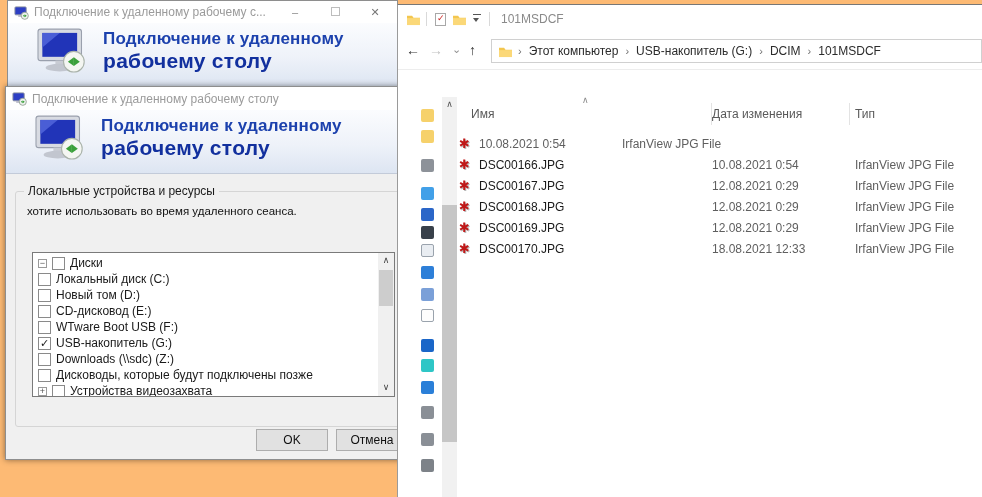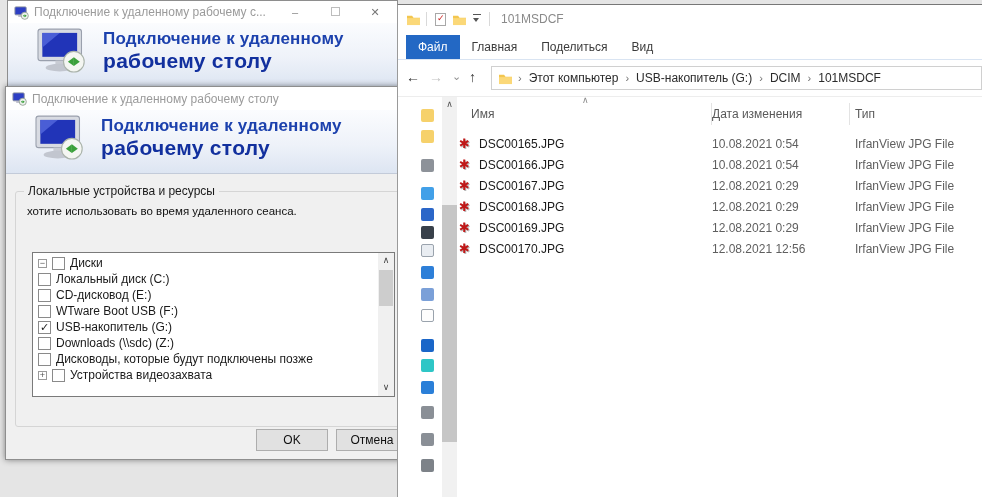--- a/index.html
+++ b/index.html
@@ -1,17 +1,17 @@
 <!DOCTYPE html>
 <html><head>
 <meta charset="utf-8">
 <style>
   html,body{margin:0;padding:0;background:#000;}
   *{box-sizing:border-box;}
-  #screen{position:relative;width:982px;height:497px;background:#e5e5e5;overflow:hidden;
+  #screen{position:relative;width:982px;height:497px;background:#fdba74;overflow:hidden;
           font-family:"Liberation Sans","DejaVu Sans",sans-serif;font-size:12px;color:#1a1a1a;}
 
   
   .rdp-dialog{position:absolute;background:#f0f0f0;border:1px solid #8e8e8e;}
   #dlg-back{left:7px;top:0;width:391px;height:458px;z-index:1;}
   #dlg-front{left:5px;top:86px;width:400px;height:374px;z-index:2;box-shadow:0 0 6px rgba(0,0,0,.45);}
   .dlg-titlebar{height:22px;background:#fff;display:flex;align-items:center;padding-left:6px;position:relative;}
   #dlg-front .dlg-titlebar{height:23px;}
   .dlg-title{color:#9b9b9b;margin-left:5px;white-space:nowrap;}
   .dlg-buttons{position:absolute;right:2px;top:0;height:22px;display:flex;align-items:center;}
@@ -169,20 +169,24 @@
                 <span class="expand-box">−</span>
                 <span class="checkbox"></span>
                 <span class="tree-label">Диски</span>
               </div>
               <div class="tree-row lvl1">
                 <span class="checkbox"></span>
                 <span class="tree-label">Локальный диск (C:)</span>
               </div>
               <div class="tree-row lvl1">
                 <span class="checkbox"></span>
+                <span class="tree-label">Новый том (D:)</span>
+              </div>
+              <div class="tree-row lvl1">
+                <span class="checkbox"></span>
                 <span class="tree-label">CD-дисковод (E:)</span>
               </div>
               <div class="tree-row lvl1">
                 <span class="checkbox"></span>
                 <span class="tree-label">WTware Boot USB (F:)</span>
               </div>
               <div class="tree-row lvl1">
                 <span class="checkbox">✓</span>
                 <span class="tree-label">USB-накопитель (G:)</span>
               </div>
@@ -231,26 +235,20 @@
       <div class="qat-item">
         <div>
             <div class="dd-line"></div>
             <div class="dd-arrow"></div>
           </div>
       </div>
       <div class="qat-sep"></div>
       <span class="exp-title">101MSDCF</span>
     </div>
 
-    <div class="ribbon-tabs" id="ribbon-tabs">
-        <div class="rtab active">Файл</div>
-        <div class="rtab">Главная</div>
-        <div class="rtab">Поделиться</div>
-        <div class="rtab">Вид</div>
-      </div>
 
     <div class="addr-row">
       <span class="nav-glyph" style="left:8px;">←</span>
       <span class="nav-glyph" style="left:31px;color:#c3c3c3;">→</span>
       <span class="nav-glyph" style="left:54px;color:#909090;font-size:11px;top:10px;">⌄</span>
       <span class="nav-glyph" style="left:71px;">↑</span>
       <div class="addr-box">
         <svg width="15" height="13">
             <use href="#sym-folder"></use>
           </svg>
@@ -298,21 +296,20 @@
         <span class="hdr-date">Дата изменения</span>
         <span class="hdr-type">Тип</span>
         <span class="sort-caret">∧</span>
       </div>
       <div class="hdr-sep" style="left:313px;top:6px;"></div>
       <div class="hdr-sep" style="left:451px;top:6px;"></div>
 
       <div class="file-rows" id="file-rows">
   <div class="file-row">
     <span class="file-icon">✱</span>
-    <span class="file-name">DSC00165.JPG</span>
     <span class="file-date">10.08.2021 0:54</span>
     <span class="file-type">IrfanView JPG File</span>
   </div>
 
   <div class="file-row">
     <span class="file-icon">✱</span>
     <span class="file-name">DSC00166.JPG</span>
     <span class="file-date">10.08.2021 0:54</span>
     <span class="file-type">IrfanView JPG File</span>
   </div>
@@ -334,19 +331,19 @@
   <div class="file-row">
     <span class="file-icon">✱</span>
     <span class="file-name">DSC00169.JPG</span>
     <span class="file-date">12.08.2021 0:29</span>
     <span class="file-type">IrfanView JPG File</span>
   </div>
 
   <div class="file-row">
     <span class="file-icon">✱</span>
     <span class="file-name">DSC00170.JPG</span>
-    <span class="file-date">12.08.2021 12:56</span>
+    <span class="file-date">18.08.2021 12:33</span>
     <span class="file-type">IrfanView JPG File</span>
   </div>
 </div>
     </div>
   </div>
 </div>
 
 </body></html>

